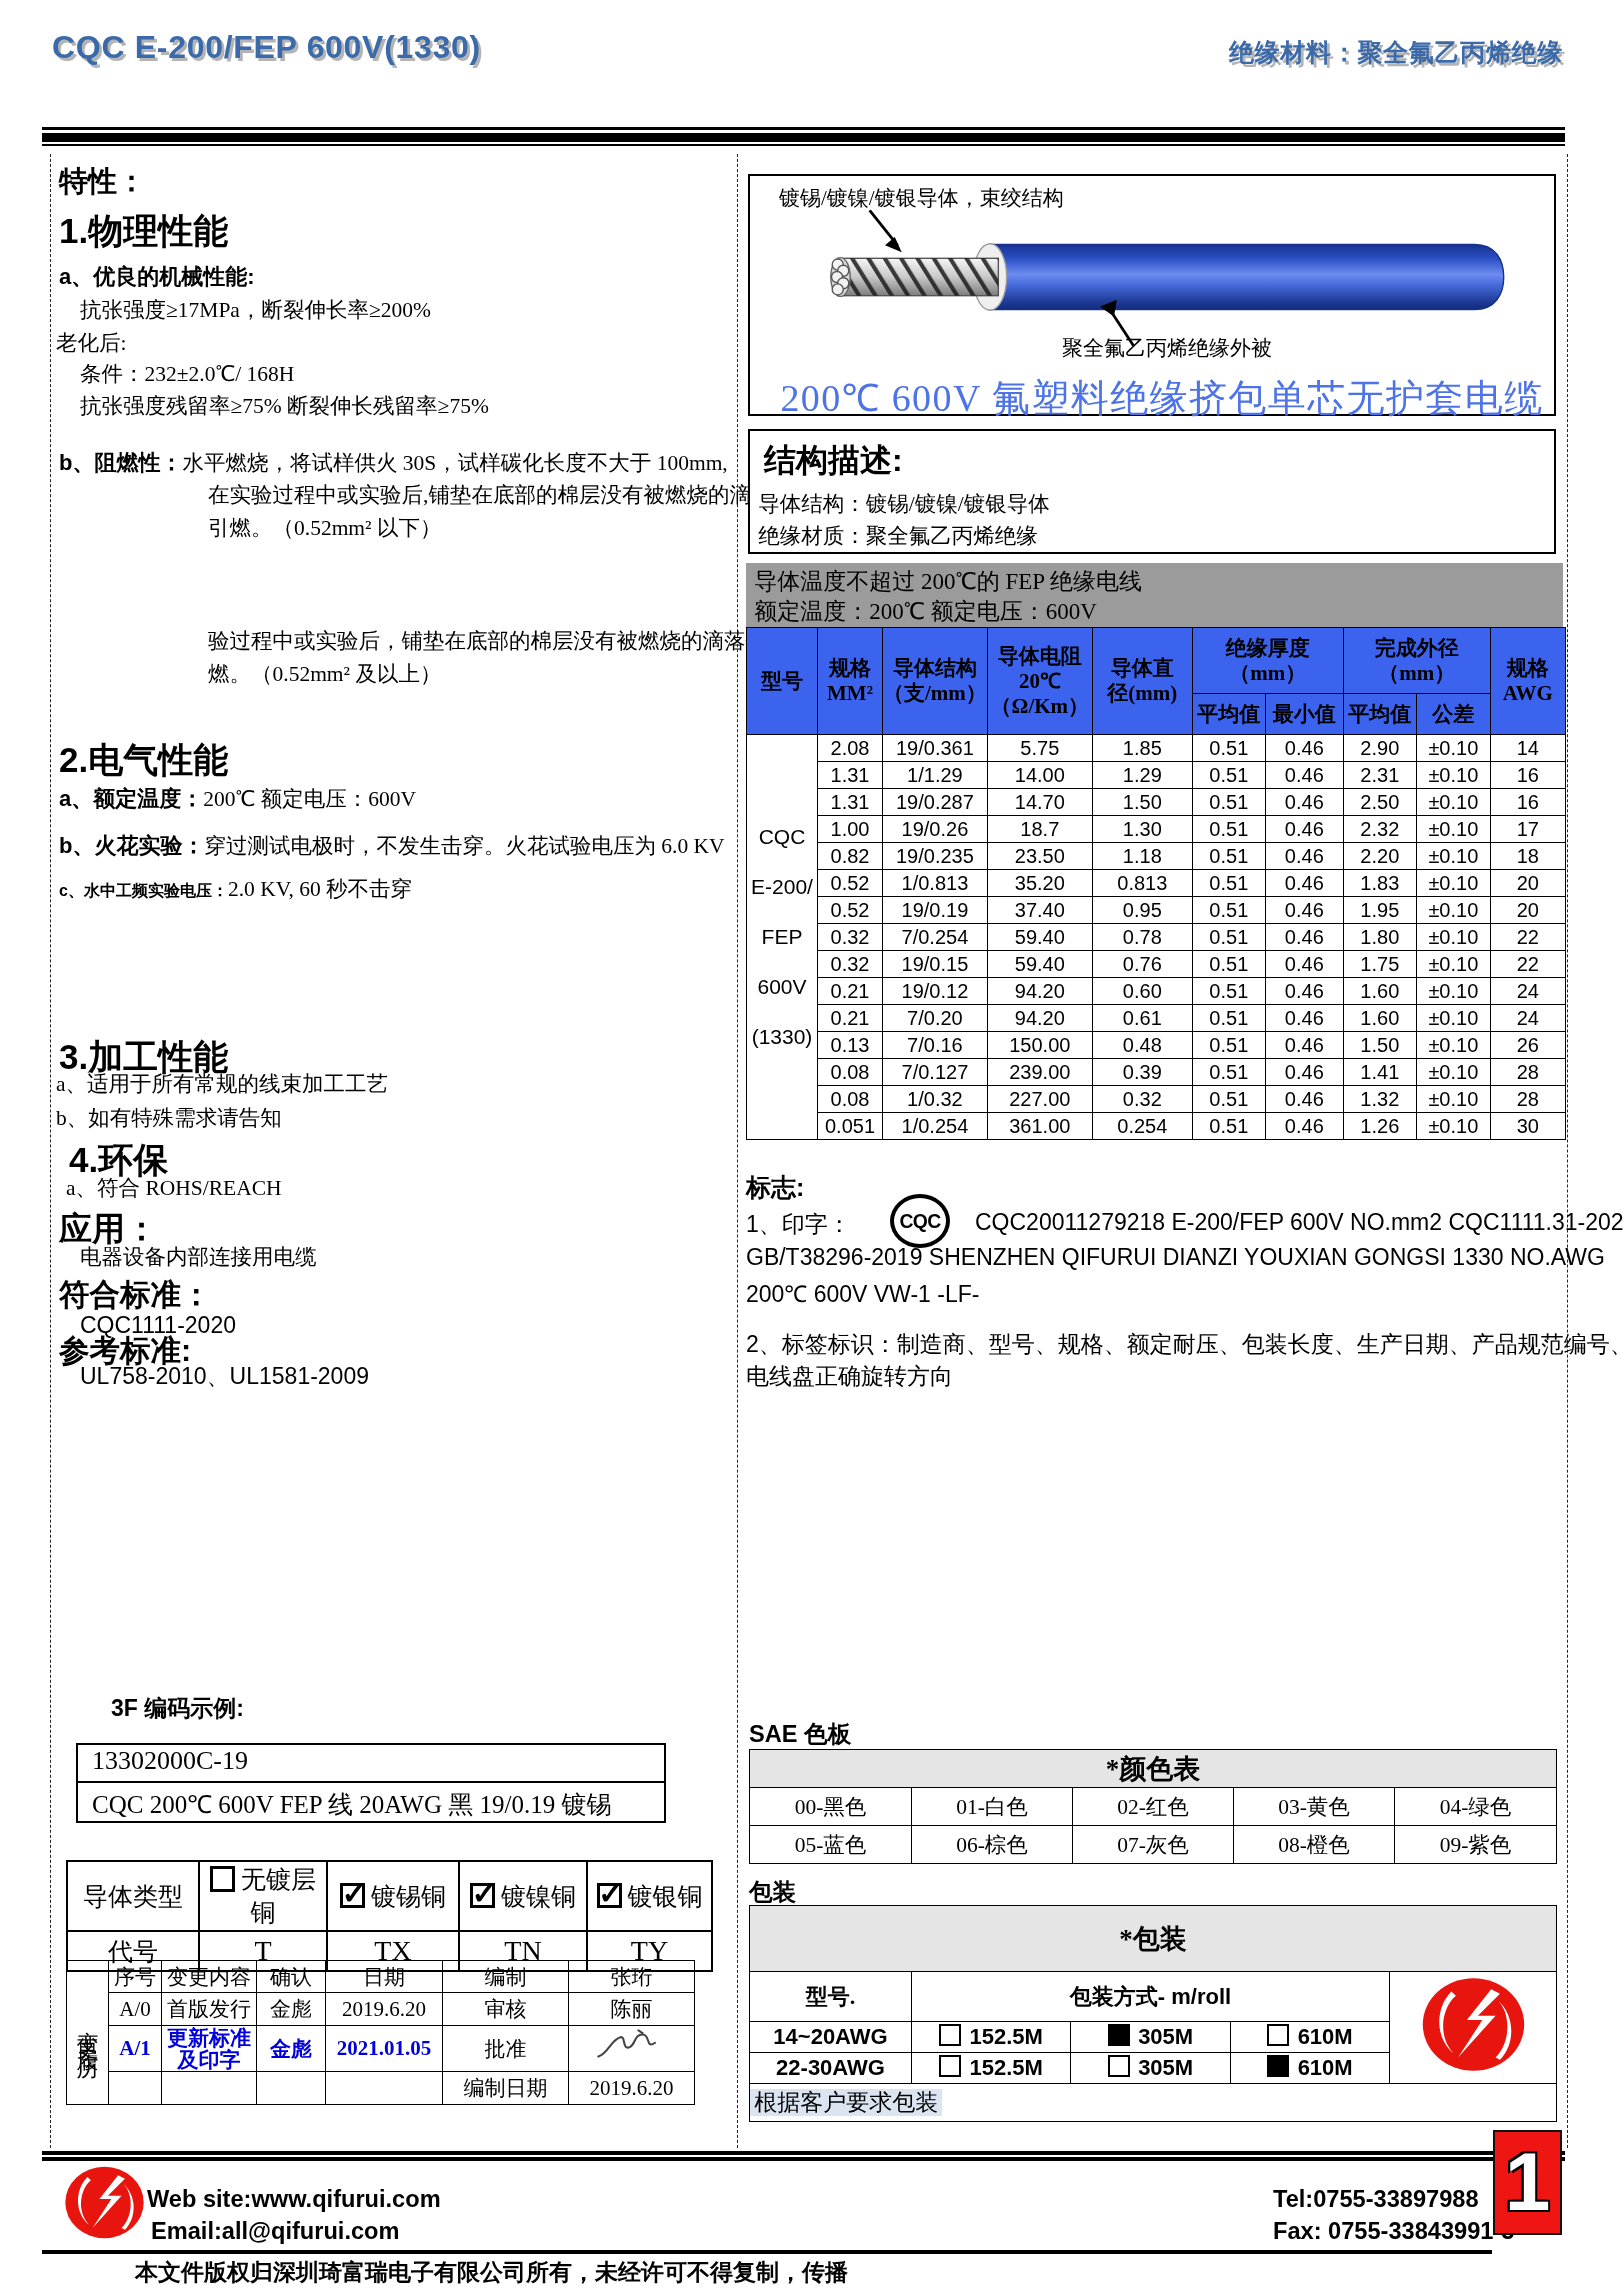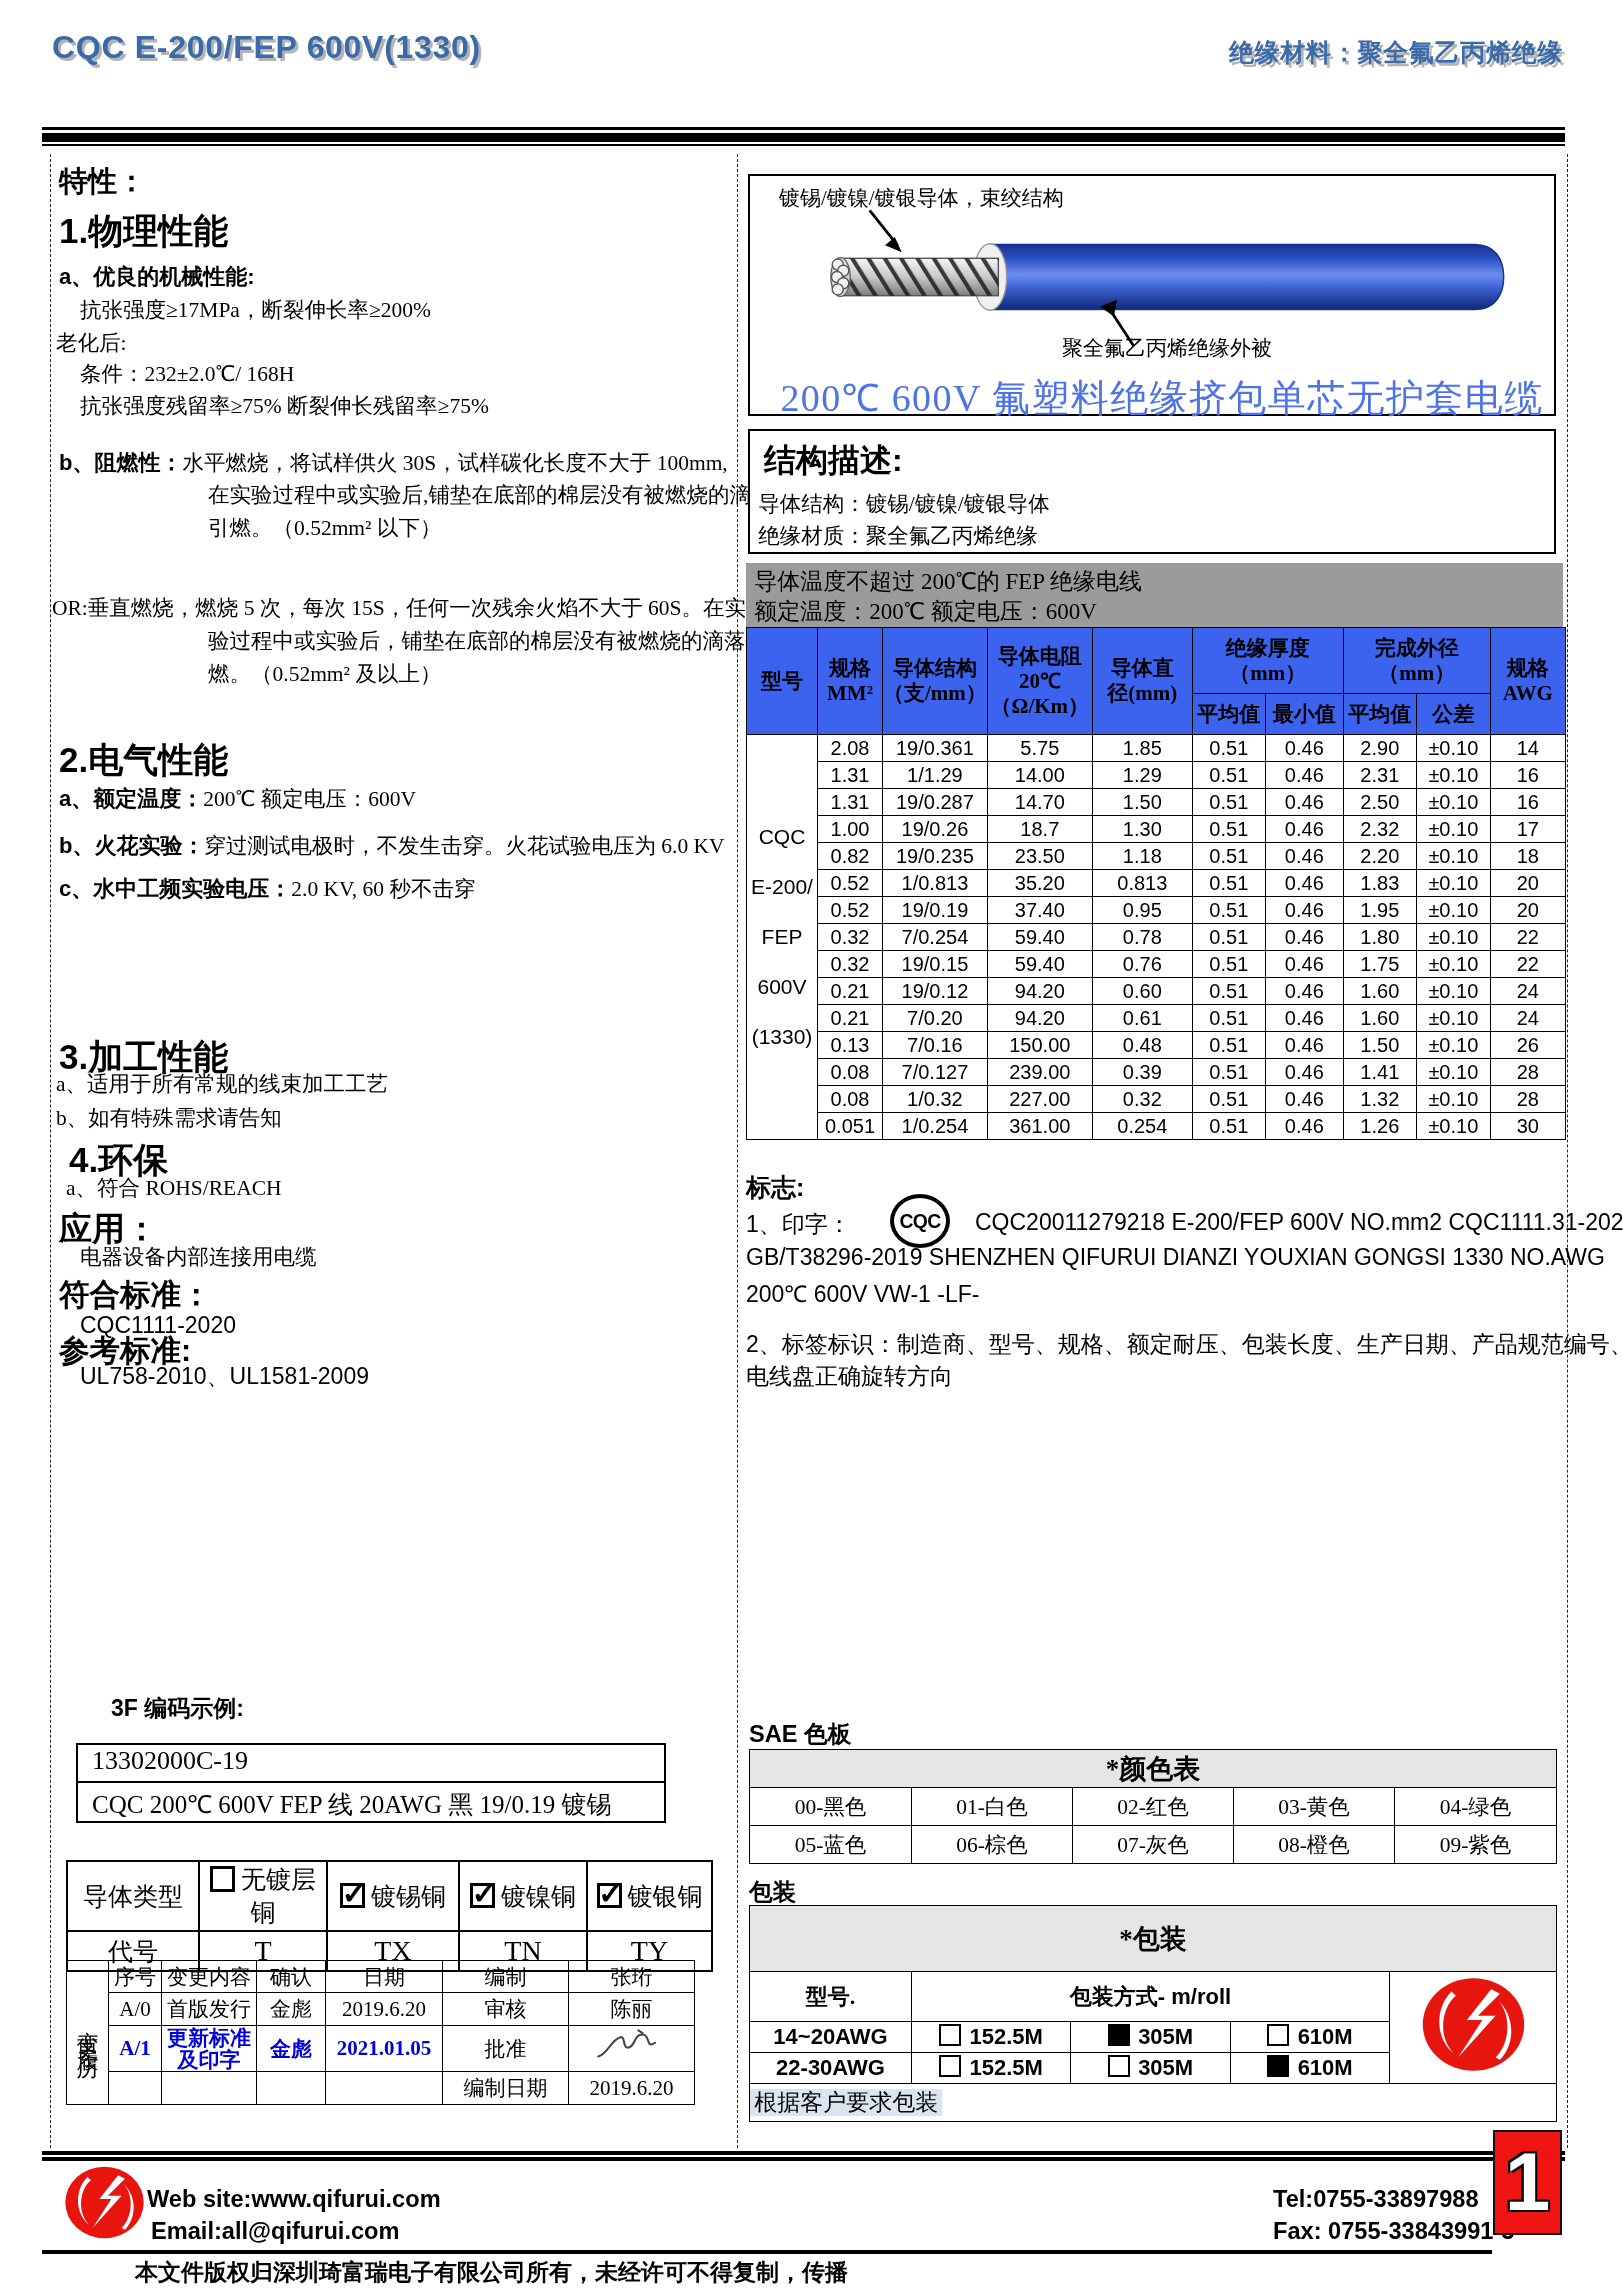--- a/index.html
+++ b/index.html
@@ -91,34 +91,33 @@
   <div class="abs body-line" style="left:56px;top:328px;">老化后:</div>
   <div class="abs body-line" style="left:80px;top:359px;">条件：232±2.0℃/ 168H</div>
   <div class="abs body-line" style="left:80px;top:391px;">抗张强度残留率≥75%  断裂伸长残留率≥75%</div>
 
   <div class="abs body-line" style="left:59px;top:448px;">
     <span class="lbl" style="font-size:22px;">b、阻燃性：</span><span>水平燃烧，将试样供火 30S，试样碳化长度不大于 100mm,</span>
   </div>
   <div class="abs body-line" style="left:208px;top:480px;">在实验过程中或实验后,铺垫在底部的棉层没有被燃烧的滴落物</div>
   <div class="abs body-line" style="left:208px;top:513px;">引燃。（0.52mm² 以下）</div>
 
-  <div class="abs body-line" style="left:52px;top:593px;">OR:垂直燃烧，燃烧 5 次，每次 15S，任何一次残余火焰不大于 60S。在实</div>
   <div class="abs body-line" style="left:208px;top:626px;">验过程中或实验后，铺垫在底部的棉层没有被燃烧的滴落物引</div>
   <div class="abs body-line" style="left:208px;top:659px;">燃。（0.52mm² 及以上）</div>
 
 
   <div class="abs h1x" style="left:59px;top:737px;">2.电气性能</div>
   <div class="abs body-line" style="left:59px;top:784px;">
     <span class="lbl" style="font-size:22px;">a、额定温度：</span><span>200℃    额定电压：600V</span>
   </div>
   <div class="abs body-line" style="left:59px;top:831px;">
     <span class="lbl" style="font-size:22px;">b、火花实验：</span><span>穿过测试电极时，不发生击穿。火花试验电压为 6.0 KV</span>
   </div>
   <div class="abs body-line" style="left:59px;top:874px;">
-    <span class="lbl" style="font-size:22px;">c、水中工频实验电压：</span><span>2.0 KV, 60 秒不击穿</span>
+    <span class="lbl" style="font-size:16px;">c、水中工频实验电压：</span><span>2.0 KV, 60 秒不击穿</span>
   </div>
 
   <div class="abs h1x" style="left:59px;top:1034px;">3.加工性能</div>
   <div class="abs body-line" style="left:56px;top:1069px;">a、适用于所有常规的线束加工工艺</div>
   <div class="abs body-line" style="left:56px;top:1103px;">b、如有特殊需求请告知</div>
 
   <div class="abs h1x" style="left:69px;top:1137px;">4.环保</div>
   <div class="abs body-line" style="left:66px;top:1173px;">a、符合 ROHS/REACH</div>
 
   <div class="abs h1x" style="left:59px;top:1207px;font-size:33px;">应用：</div>

